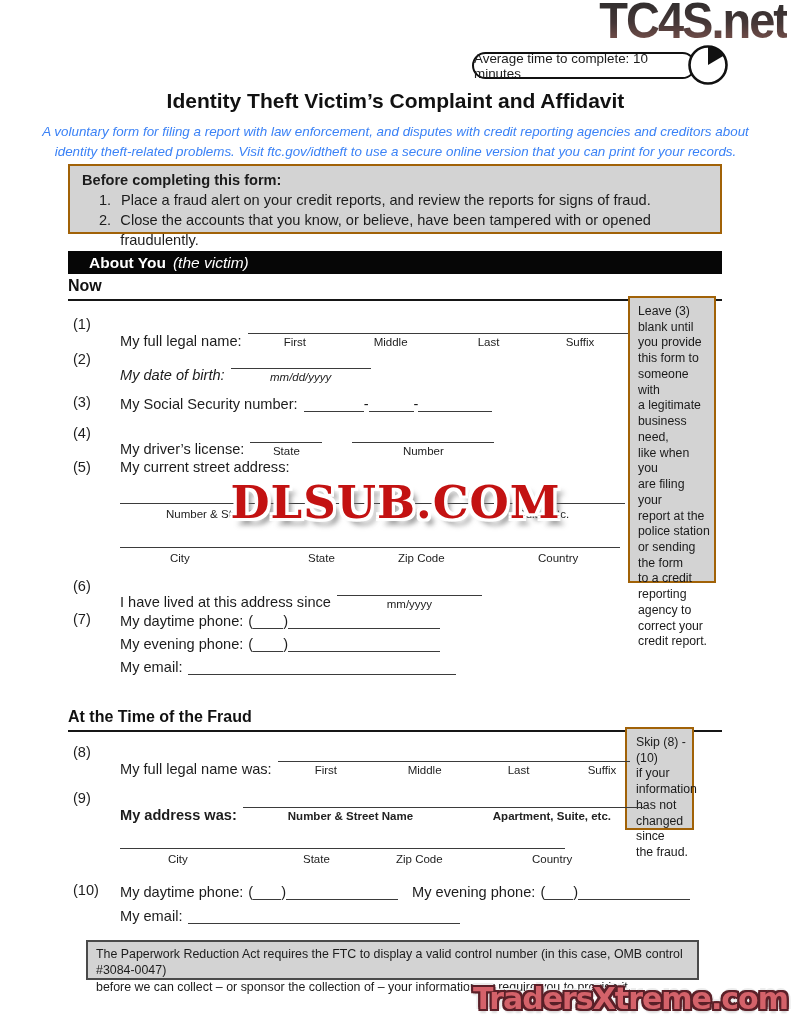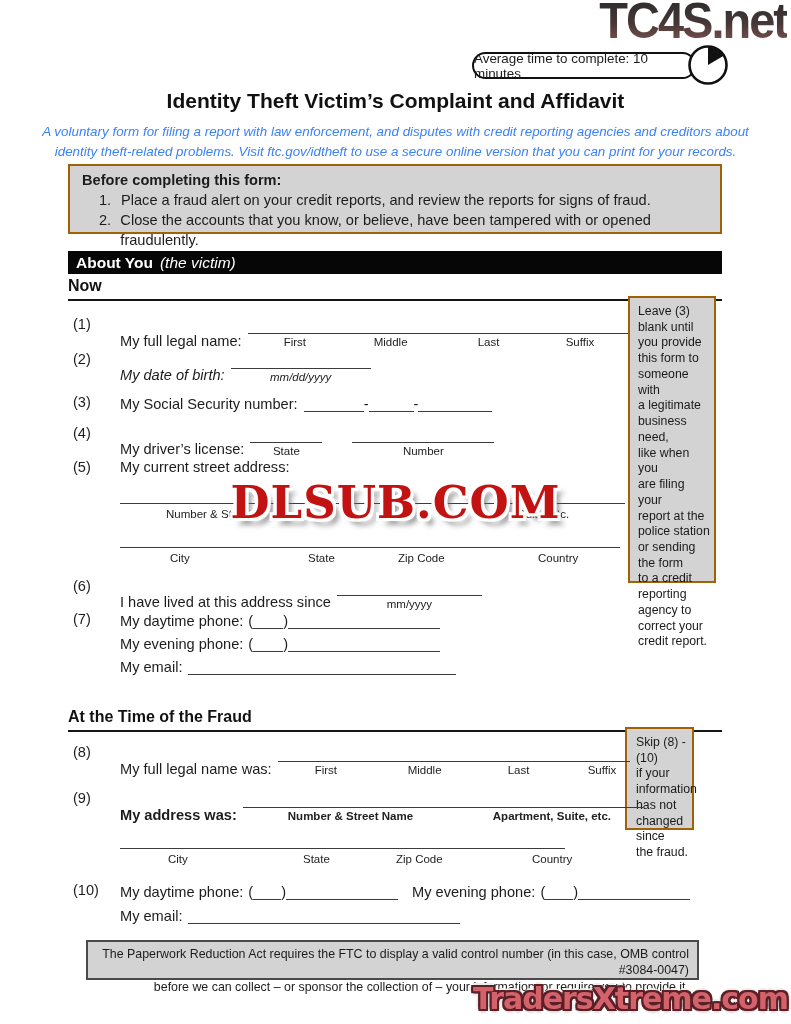--- a/index.html
+++ b/index.html
@@ -44,29 +44,29 @@
     font-size:21px; font-weight:bold; color:#111; }
   .doc-subtitle { position:absolute; top:122px; left:40px; width:711px; text-align:center;
     font-style:italic; font-size:13.4px; line-height:1.5; color:#3b82f6; }
   
   .gray-box { position:absolute; background:#d3d3d3; border:2px solid #a16207; box-sizing:border-box; }
   .before-box { top:164px; left:68px; width:654px; height:70px; padding:6px 12px; }
   .before-box .bb-head { font-weight:bold; font-size:14.6px; margin-bottom:2px; }
   .bitem { display:flex; padding-left:17px; font-size:14.6px; line-height:1.38; }
   .bitem .bnum { width:16px; margin-right:6px; }
   .about-bar { position:absolute; top:251px; left:68px; width:654px; height:23px; background:#060606;
-    color:#fff; display:flex; align-items:center; padding-left:8px; box-sizing:border-box; font-size:15.5px; }
+    color:#fff; display:flex; align-items:center; padding-left:21px; box-sizing:border-box; font-size:15.5px; }
   .about-bar .ab-title { font-weight:bold; }
   .about-bar .ab-qual { font-style:italic; margin-left:7px; font-weight:normal; }
   .rule-head { position:absolute; left:68px; width:654px; font-size:16px; font-weight:bold;
     color:#111; padding-bottom:4px; border-bottom:2px solid #161616; }
   .side-note { font-size:12.3px; line-height:1.28; white-space:pre-line; color:#1a1a1a; }
   .note1 { top:296px; left:628px; width:88px; height:287px; padding:6px 3px 0 8px; }
   .note2 { top:727px; left:625px; width:69px; height:103px; padding:6px 3px 0 9px; }
-  .footer-box { top:940px; left:86px; width:613px; height:40px; padding:4px 8px; text-align:right;
+  .footer-box { top:940px; left:86px; width:613px; height:40px; padding:4px 8px; text-align:left;
     font-size:12.4px; line-height:1.32; border-color:#4a4a4a; }
   
   .fnum { position:absolute; left:73px; font-size:14.6px; color:#1c1c1c; }
   .frow { position:absolute; display:flex; align-items:flex-end; font-size:14.6px;
     color:#1c1c1c; white-space:pre; }
   .flab { display:inline-block; }
   .iline { display:inline-block; border-bottom:1.6px solid #3b3b3b; height:17px; }
   .iline.gap { margin-left:6px; }
   .paren-open { margin-left:5px; }
   .linewrap { display:inline-flex; flex-direction:column; align-items:center; margin-left:6px; }

